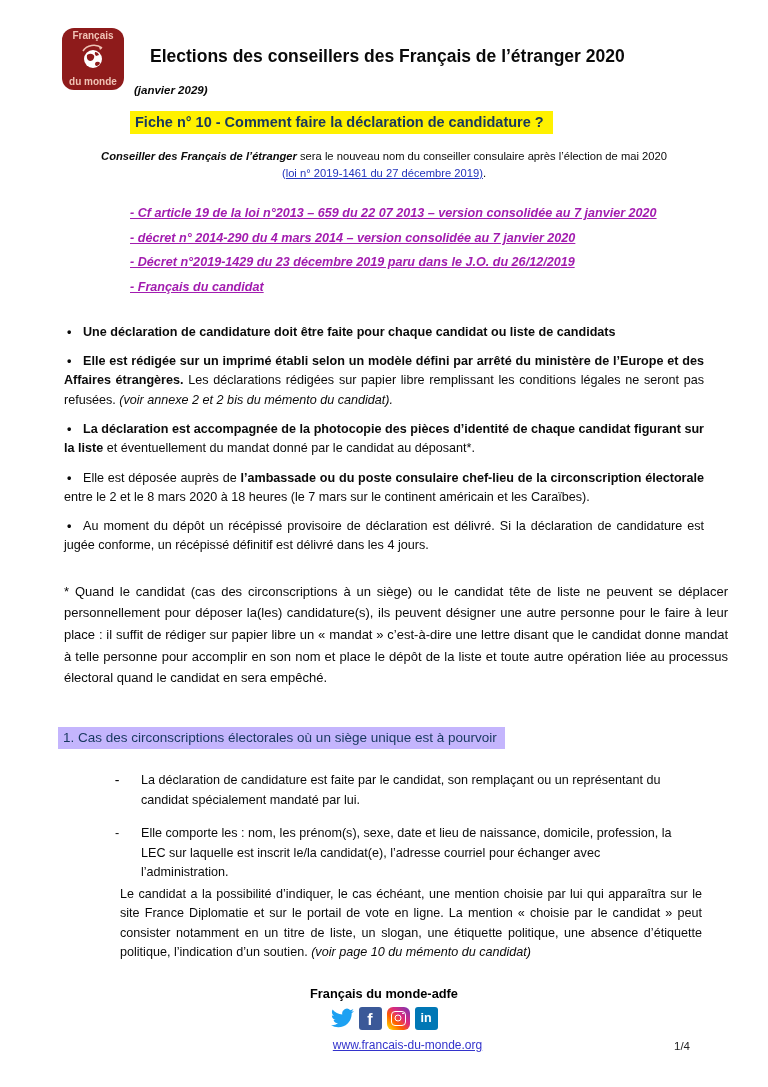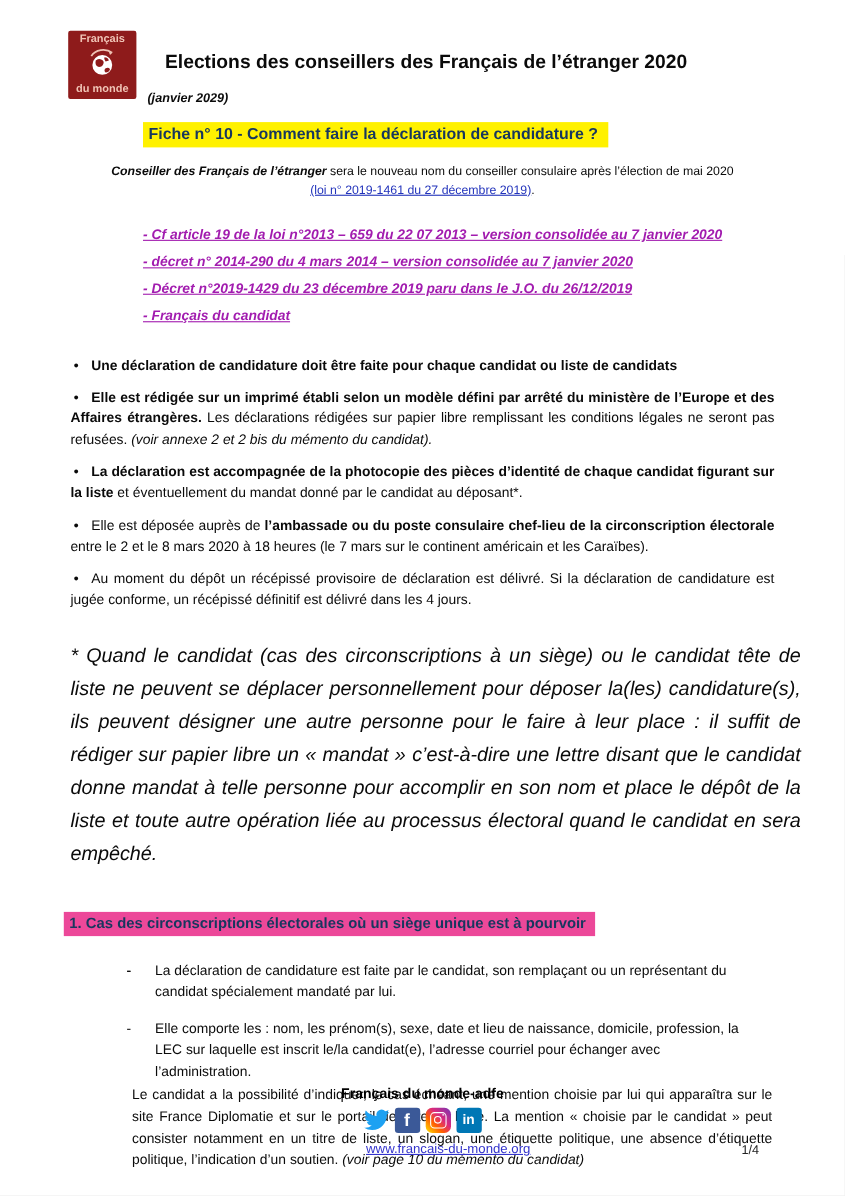--- a/index.html
+++ b/index.html
@@ -4,21 +4,21 @@
 <style>
   html,body{margin:0;padding:0;background:#e8e8e8;}
   .page{
     position:relative;width:768px;height:1087px;margin:0 auto;
     background:#ffffff;overflow:hidden;box-sizing:border-box;
     font-family:"Liberation Sans",sans-serif;color:#0a0a0a;
   }
   
   .header{display:flex;align-items:flex-start;margin:28px 0 0 62px;}
   .logo{
-    width:62px;height:62px;background:#8E1B1B;border-radius:2px;
+    width:62px;height:62px;background:#8E1B1B;border-radius:12px;
     display:flex;flex-direction:column;align-items:center;justify-content:space-between;
     padding:3px 0;box-sizing:border-box;flex:0 0 auto;
   }
   .logo .logo-txt{color:#F0C3B5;font-size:10px;line-height:1;font-weight:bold;}
   .title-block{margin-left:10px;padding-top:2px;}
   .doc-title{font-size:17.5px;font-weight:bold;margin:16px;line-height:1.25;}
   .doc-subtitle{font-size:11.5px;font-style:italic;font-weight:bold;margin-top:3px;}
   
   .fiche-wrap{margin:15px 0 0 130px;}
   .fiche{
@@ -36,28 +36,28 @@
     font-size:12.6px;line-height:1.3;margin-bottom:8px;text-decoration:underline;
   }
   
   .bullets{margin:28px 64px 0 64px;font-size:12.6px;line-height:1.53;text-align:justify;}
   .bullet{margin:0 0 10px 0;}
   .marker{display:inline-block;width:19px;padding-left:3px;box-sizing:border-box;font-weight:bold;}
   .b{font-weight:bold;}
   .i{font-style:italic;}
   
   .footnote{
-    margin:25px 40px 0 64px;font-style:italic;font-size:18px;
+    margin:25px 40px 0 64px;font-size:13px;
     line-height:1.67;text-align:justify;
   }
   
   .section-wrap{margin:38px 0 0 58px;}
   .section-head{
-    display:inline-block;background:#ec4899;color:#17375E;
-    font-weight:bold;font-size:13.5px;padding:3px 8px 4px 5px;
+    display:inline-block;background:#c4b5fd;color:#17375E;
+    font-weight:normal;font-size:13.5px;padding:3px 8px 4px 5px;
   }
   
   .dashes{margin:22px 0 0 115px;width:566px;font-size:12.6px;line-height:1.55;}
   .dash-item{position:relative;padding-left:26px;margin-bottom:14px;}
   .dash-item:last-child{margin-bottom:2px;}
   .dash-glyph{position:absolute;left:0;top:0;}
   
   .cont{
     margin:2px 0 0 120px;width:582px;font-size:12.6px;line-height:1.55;text-align:justify;
   }

